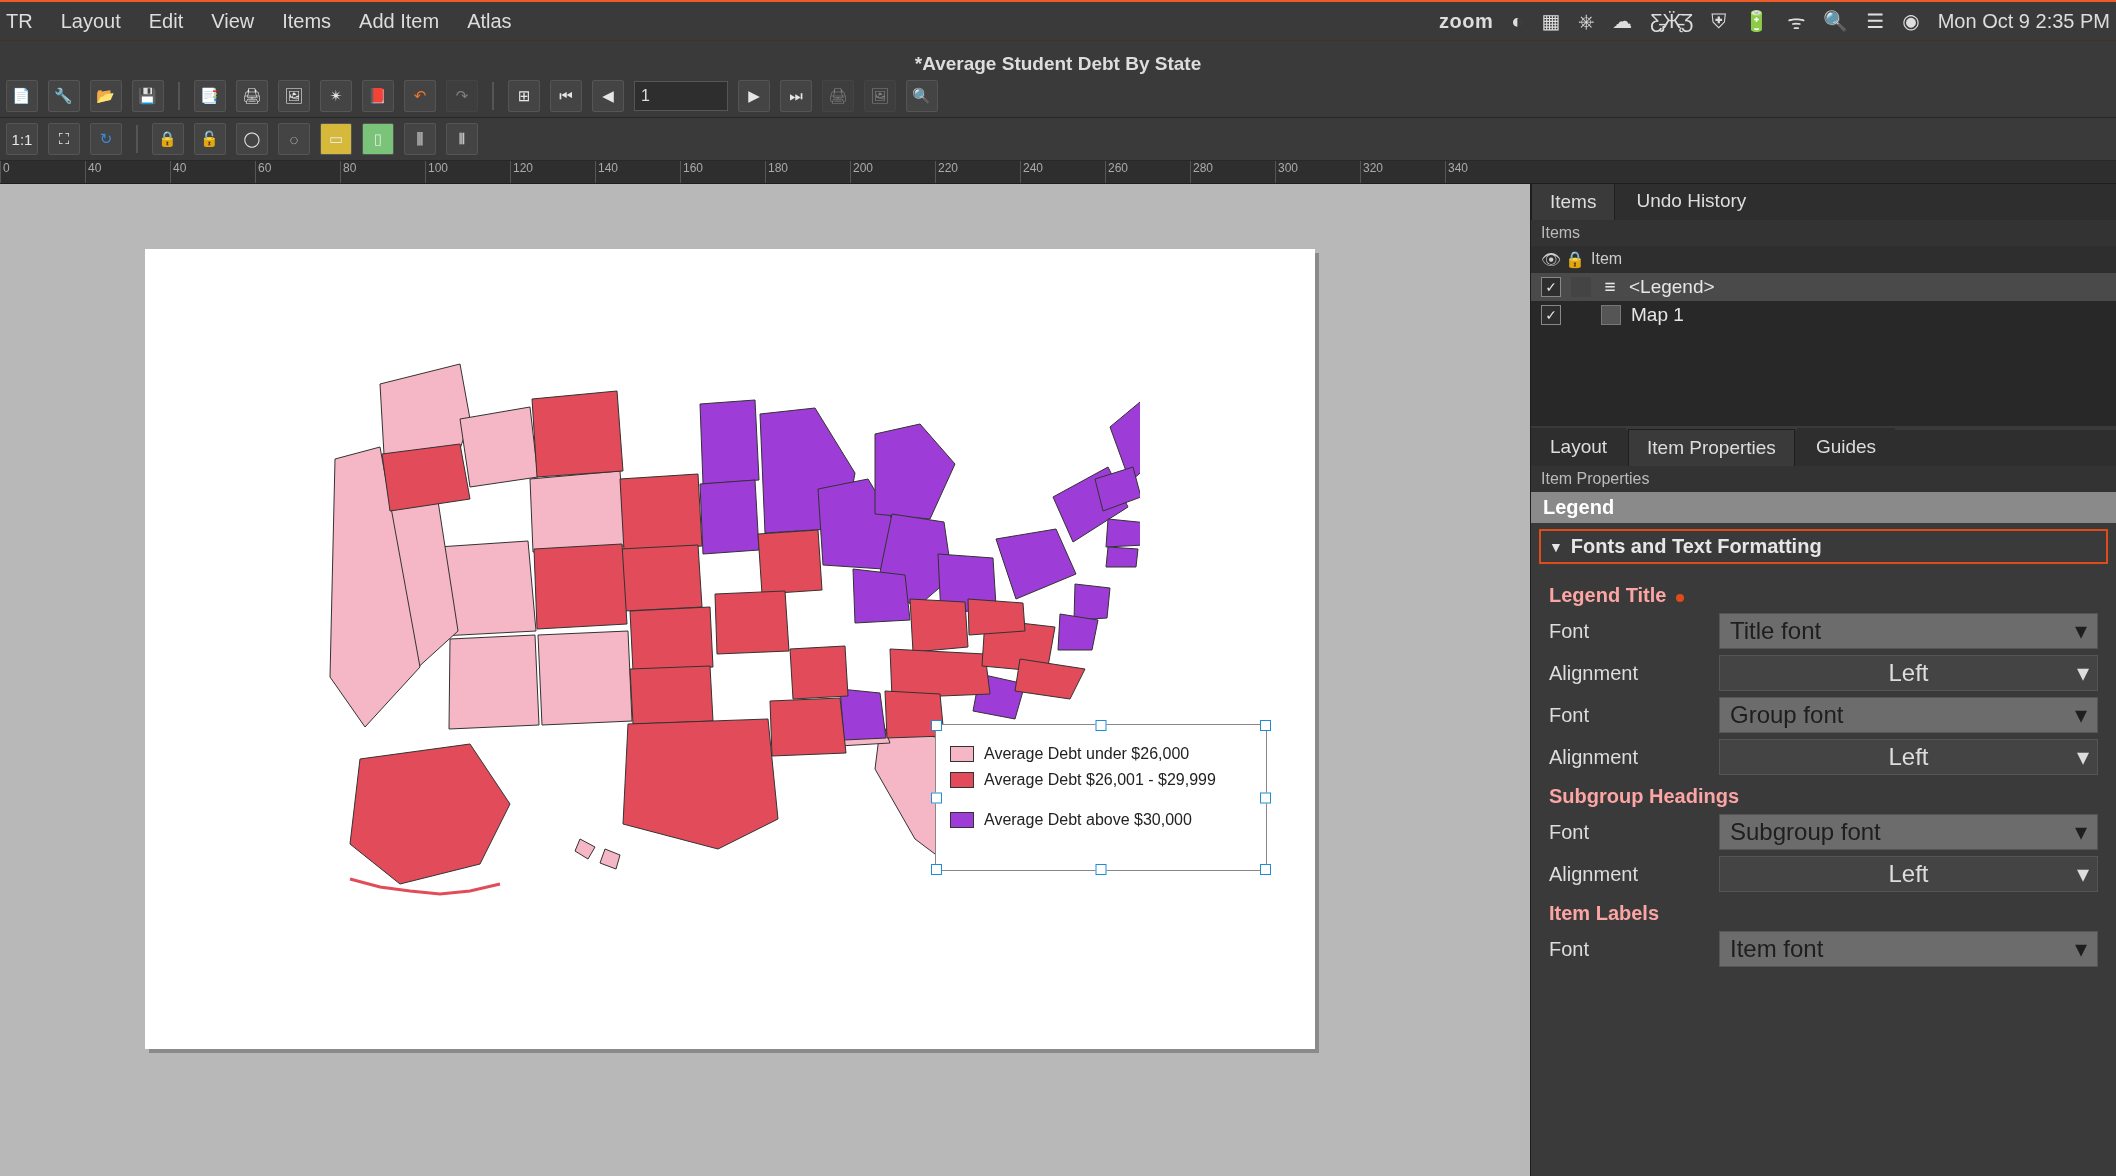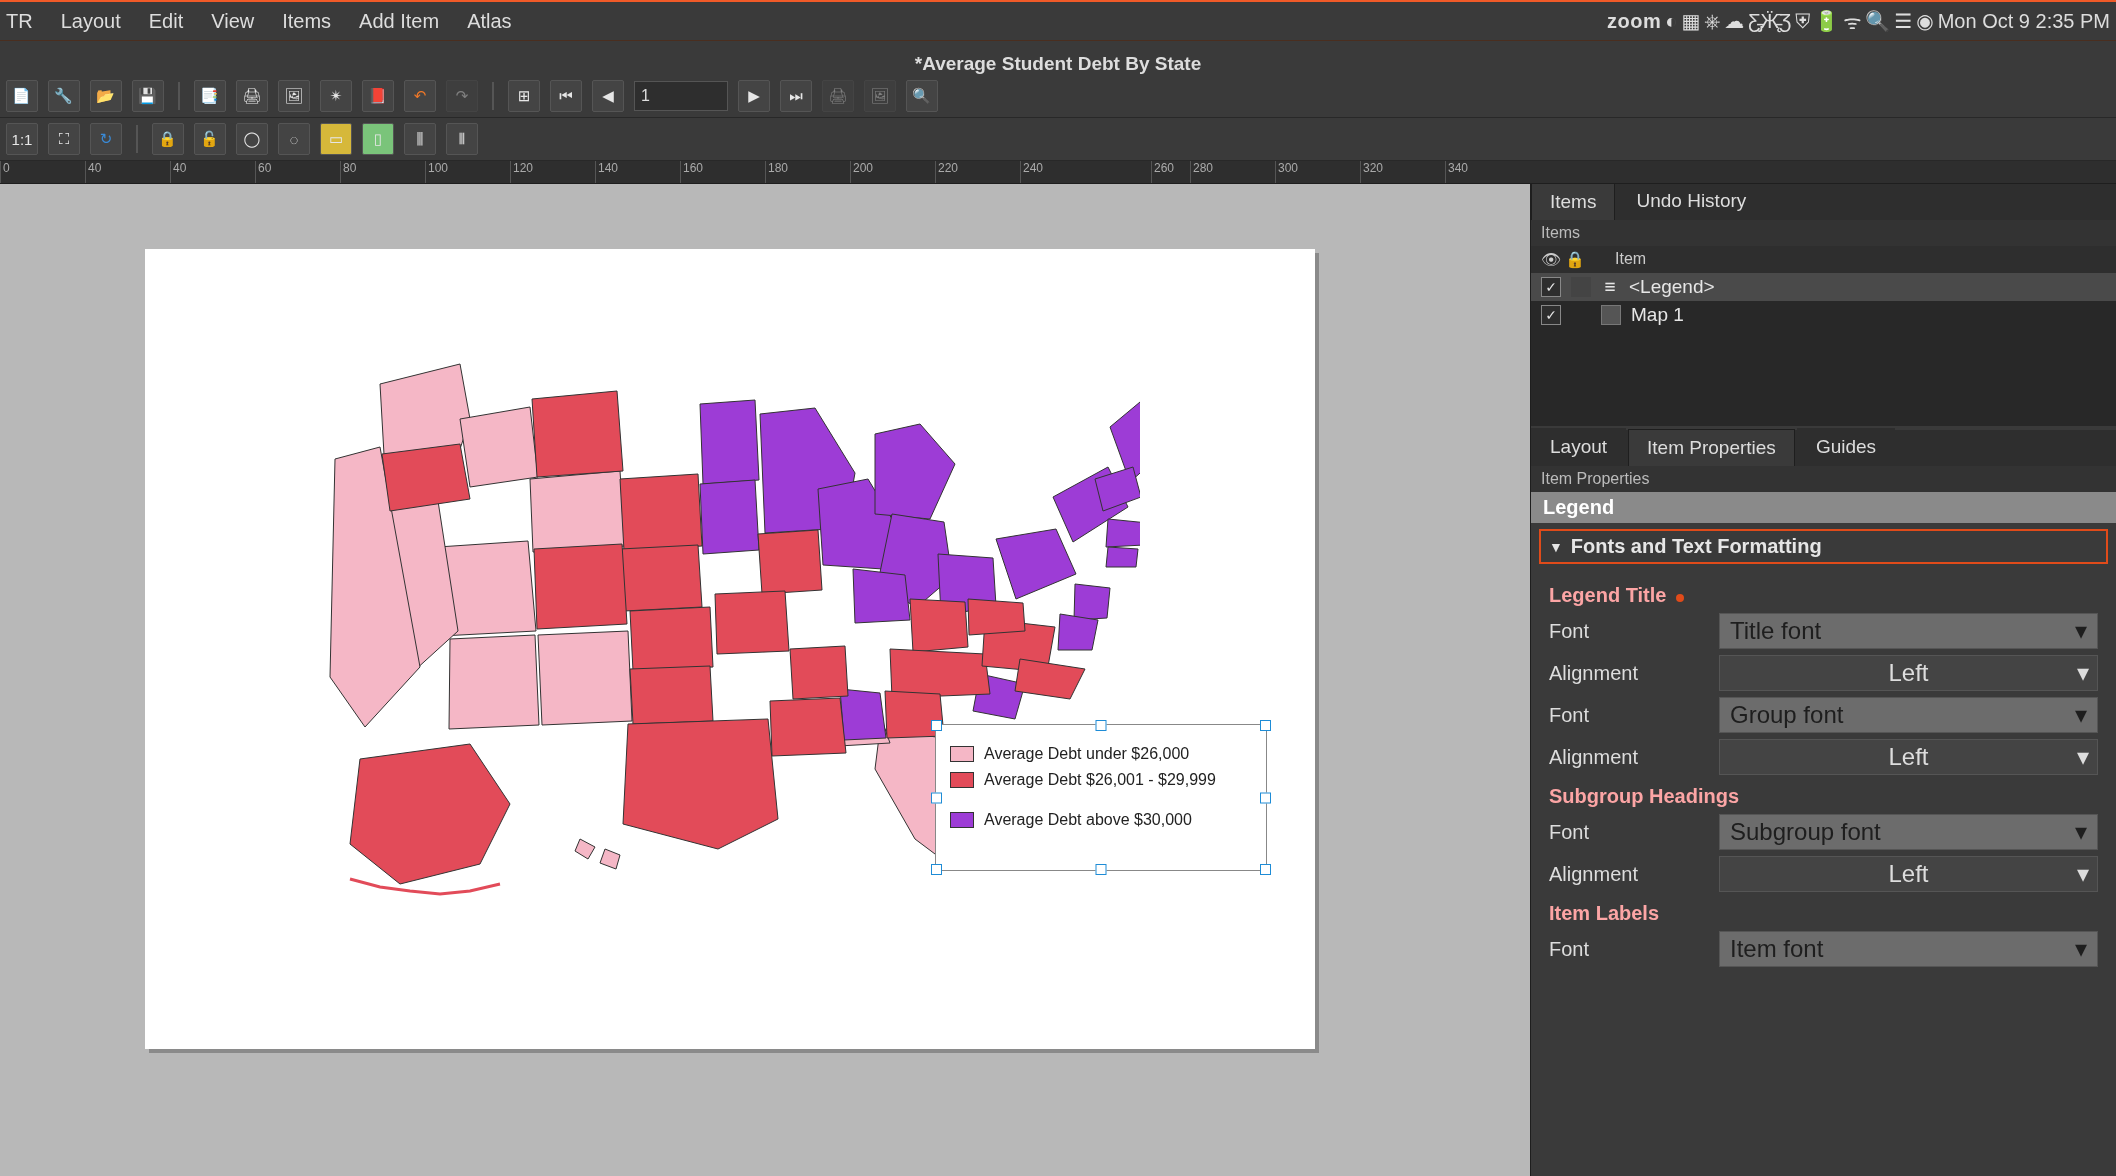--- a/index.html
+++ b/index.html
@@ -1,19 +1,19 @@
 <!DOCTYPE html>
 <html><head>
 <meta charset="utf-8">
 <style>
   html,body {margin:0;padding:0;width:2116px;height:1176px;background:#2a2a2a;font-family:"Helvetica Neue",Arial,sans-serif;color:#e6e6e6;overflow:hidden;}
   
   .menubar{height:38px;background:#3a3a3a;border-top:2px solid #f05a28;display:flex;align-items:center;padding:0 6px;font-size:20px;color:#ddd;}
   .menubar .left{display:flex;gap:28px;align-items:center;}
-  .menubar .right{margin-left:auto;display:flex;gap:4px;align-items:center;}
+  .menubar .right{margin-left:auto;display:flex;gap:18px;align-items:center;}
   .menubar .glyph{font-size:20px;}
   .titlebar{height:34px;background:#3a3a3a;border-top:1px solid #4a2e1f;display:flex;align-items:flex-end;justify-content:center;font-size:19px;color:#ddd;font-weight:600;}
   .toolbar1,.toolbar2{height:42px;background:#3a3a3a;display:flex;align-items:center;gap:10px;padding:0 6px;border-bottom:1px solid #282828;}
   .tbtn{width:30px;height:30px;background:#444;border:1px solid #555;border-radius:2px;display:flex;align-items:center;justify-content:center;font-size:15px;}
   .tsep{width:2px;height:28px;background:#555;margin:0 4px;}
   .pagebox{width:80px;height:28px;background:#2e2e2e;border:1px solid #555;color:#ddd;padding:0 6px;font-size:16px;}
   .ruler{height:22px;background:#2e2e2e;border-bottom:1px solid #1e1e1e;position:relative;font-size:12px;color:#aaa;}
   .ruler .tick{position:absolute;top:0;height:22px;border-left:1px solid #555;padding-left:2px;line-height:14px;}
   .workspace{display:flex;height:998px;}
   .canvas-area{flex:1;background:#b8b8b8;position:relative;overflow:hidden;}
@@ -134,21 +134,21 @@
     <div class="tick" style="left: 255px;">60</div>
     <div class="tick" style="left: 340px;">80</div>
     <div class="tick" style="left: 425px;">100</div>
     <div class="tick" style="left: 510px;">120</div>
     <div class="tick" style="left: 595px;">140</div>
     <div class="tick" style="left: 680px;">160</div>
     <div class="tick" style="left: 765px;">180</div>
     <div class="tick" style="left: 850px;">200</div>
     <div class="tick" style="left: 935px;">220</div>
     <div class="tick" style="left: 1020px; text-align: right;">240</div>
-    <div class="tick" style="left: 1151px;">260</div>
+    <div class="tick" style="left: 1105px;">260</div>
     <div class="tick" style="left: 1190px;">280</div>
     <div class="tick" style="left: 1275px;">300</div>
     <div class="tick" style="left: 1360px;">320</div>
     <div class="tick" style="left: 1445px;">340</div>
   </div>
 
 <div class="workspace">
   <div class="canvas-area">
     <div class="page">
 
@@ -243,21 +243,21 @@
   <div class="right-panel">
     <div class="tabrow">
       <div class="tab">Items</div>
       <div class="tab inactive">Undo History</div>
     </div>
     <div class="panel-sub">Items</div>
     <div class="items-tree">
       <div class="items-header">
         <span style="width:24px">👁</span>
           <span style="width:24px">🔒</span>
-        <span style="margin-left:26px">Item</span>
+        <span style="margin-left:2px">Item</span>
       </div>
       <div class="tree-row sel">
         <div class="chk">✓</div>
         <div class="chk" style="background:#444;border-color:#444"></div>
         <span style="width:18px;text-align:center">≡</span>
         <span>&lt;Legend&gt;</span>
       </div>
       <div class="tree-row">
         <div class="chk">✓</div>
         <div class="chk" style="opacity:0"></div>

